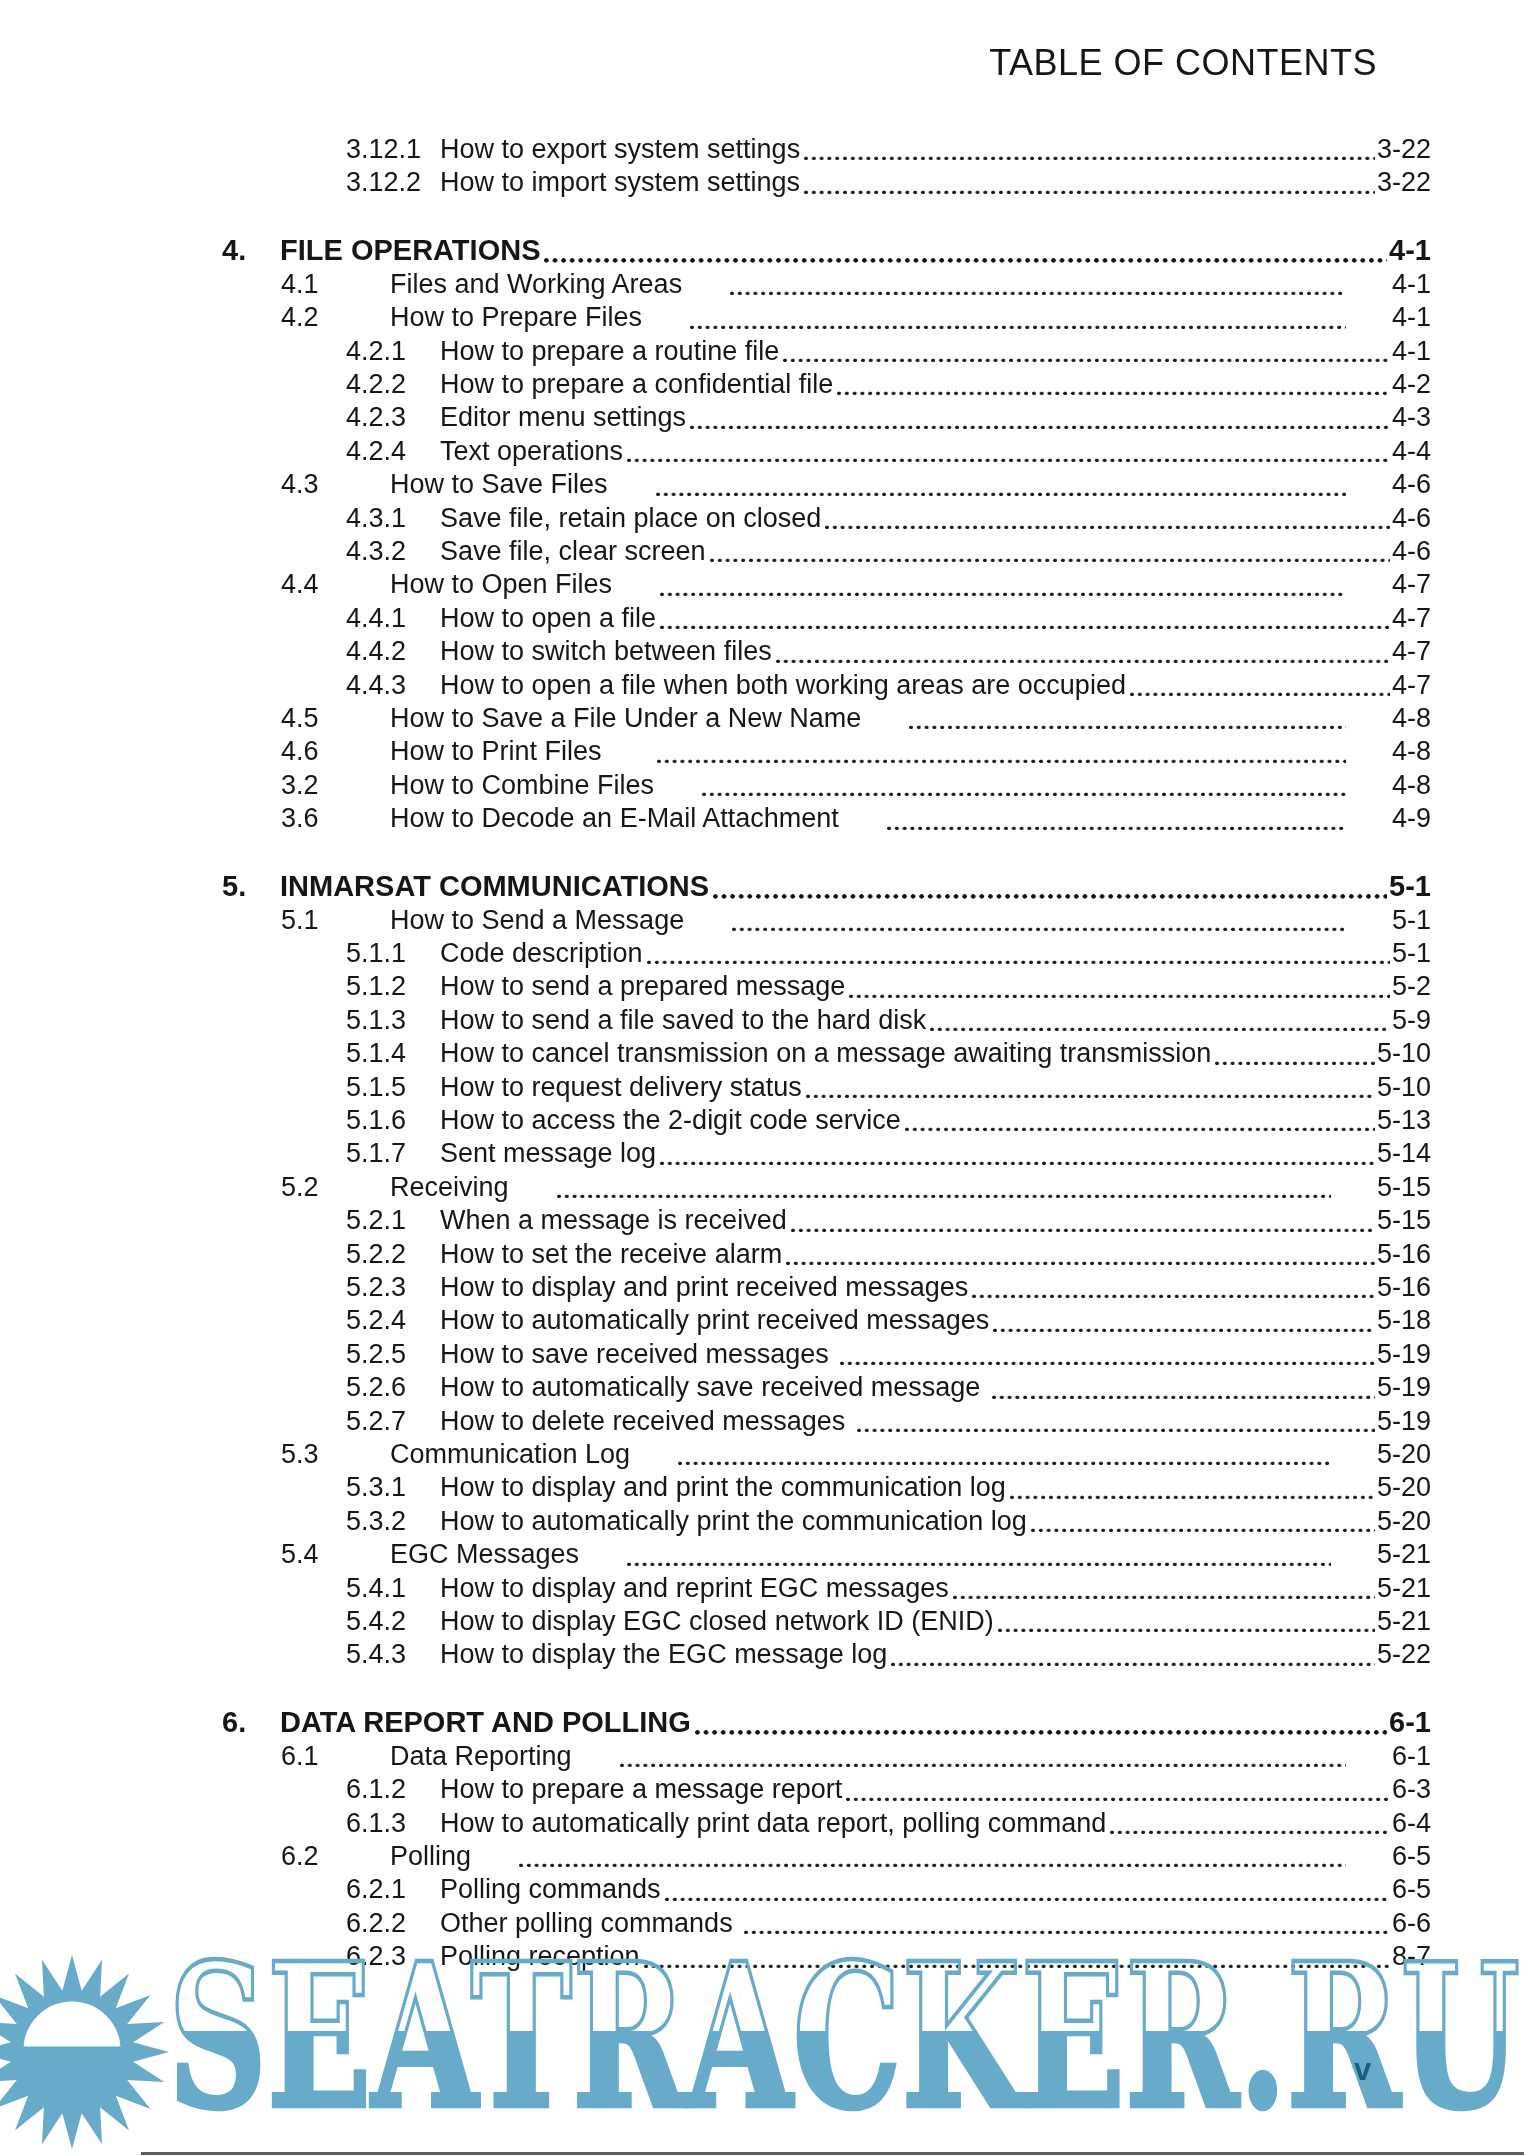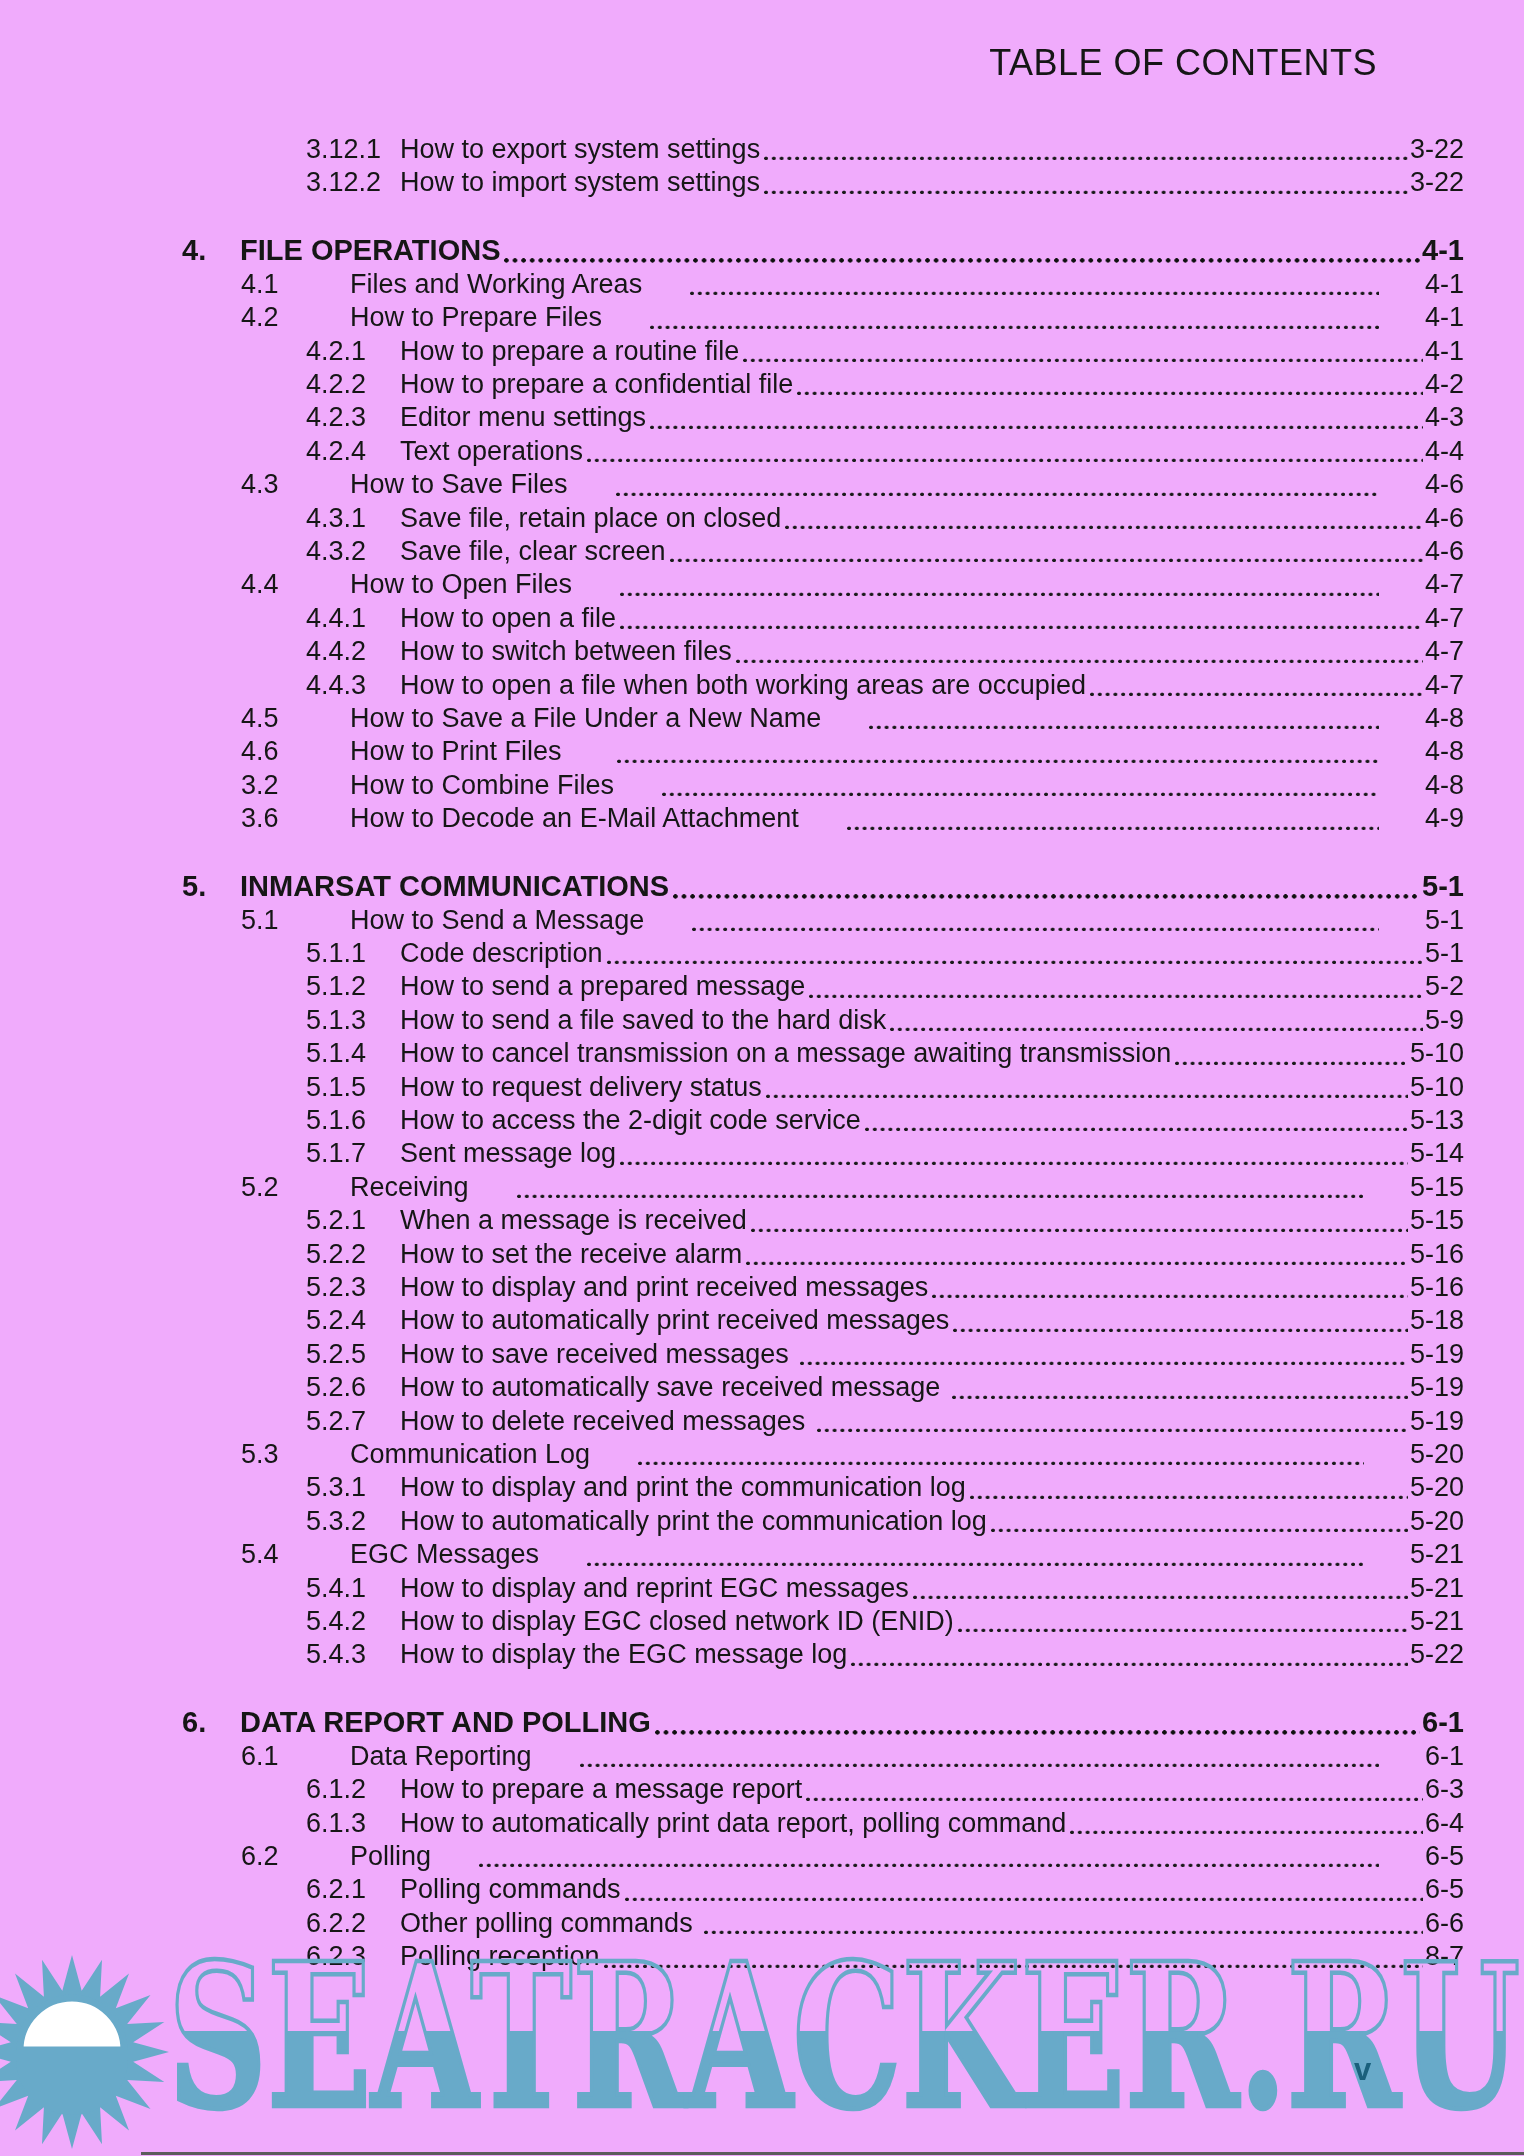--- a/index.html
+++ b/index.html
@@ -1,29 +1,29 @@
 <!DOCTYPE html>
 <html><head>
 <meta charset="utf-8">
 <style>
   html,body{margin:0;padding:0;background:#e8e8e8;}
   .page{
     position:relative;width:1524px;height:2156px;margin:0 auto;
-    background:#f0abfc;overflow:hidden;
+    background:#ffffff;overflow:hidden;
     font-family:"Liberation Sans",sans-serif;color:#161616;
   }
   .toc-header{
     position:absolute;top:42px;right:147px;
     font-size:36px;letter-spacing:.5px;white-space:nowrap;
   }
   .toc{position:absolute;top:133px;left:0;right:0;}
   .toc-section + .toc-section{margin-top:34.5px;}
   .toc-row{
     display:flex;align-items:center;
-    line-height:33.4px;font-size:27px;padding-right:60px;
+    line-height:33.4px;font-size:27px;padding-right:93px;margin-left:40px;
   }
   .lv1{font-weight:bold;font-size:29px;padding-left:182px;}
   .lv1 .num{width:58px;}
   .lv2{padding-left:241px;gap:44px;}
   .lv2 .num{width:65px;}
   .lv3{padding-left:306px;}
   .lv3 .num{width:94px;}
   .num{flex:none;}
   .title{flex:none;white-space:pre;}
   .pg{flex:none;}

